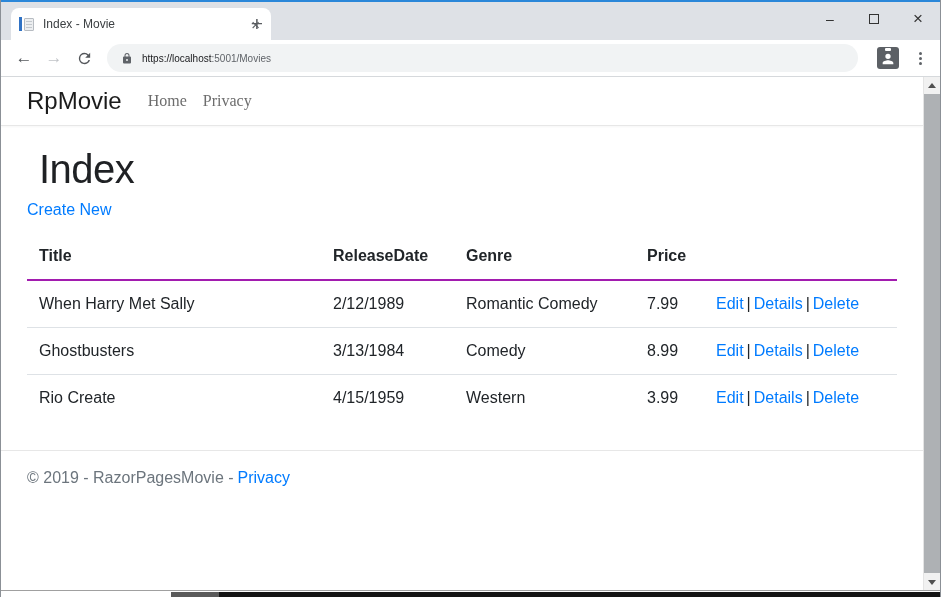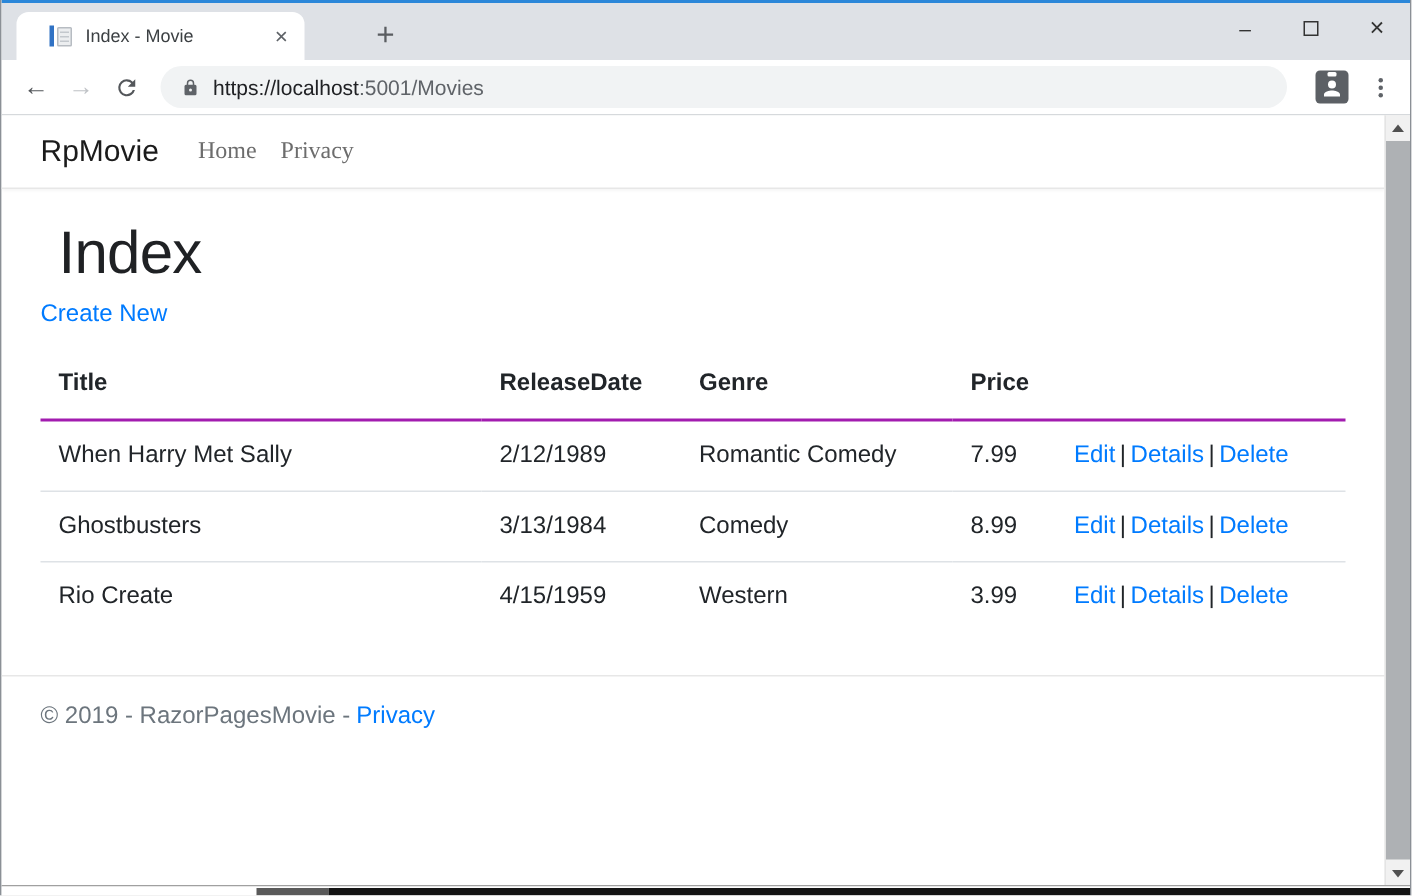--- a/index.html
+++ b/index.html
@@ -10,23 +10,23 @@
     position: relative; width: 941px; height: 597px; background: #fff;
     border-left: 1px solid #8b9096; border-right: 1px solid #8b9096;
     overflow: hidden;
   }
 
   
   .top-accent { height: 2px; background: #2b87d9; }
   .tabbar { position: relative; height: 38px; background: #dee1e6; }
 
   .tab {
-    position: absolute; left: 10px; top: 6px; width: 192px; height: 32px;
+    position: absolute; left: 10px; top: 6px; width: 260px; height: 32px;
     background: #fff; border-radius: 8px 8px 0 0;
-    display: flex; align-items: center; padding: 0 8px 0 22px; cursor: default;
+    display: flex; align-items: center; padding: 0 8px 0 8px; cursor: default;
   }
   .favicon { position: relative; width: 16px; height: 16px; margin-right: 8px; flex: 0 0 auto; }
   .favicon .bar { position: absolute; left: 0; top: 1px; width: 3px; height: 14px; background: #3072c4; }
   .favicon .doc { position: absolute; left: 5px; top: 2px; width: 10px; height: 13px; background: #eceef0; border: 1px solid #b7bcc2; border-radius: 1px; }
   .favicon .doc i { display: block; height: 1px; background: #c3c8cd; margin: 2px 1px 0 1px; }
   .tab-title { font-size: 12px; color: #3c4043; flex: 1; white-space: nowrap; overflow: hidden; }
   .tab-close { font-size: 15px; color: #5f6368; padding: 0 3px; cursor: pointer; }
   .newtab { position: absolute; left: 242px; top: 8px; width: 28px; height: 28px; font-size: 21px; font-weight: 300;
     color: #5a5d61; display: flex; align-items: center; justify-content: center; cursor: pointer; }
 
@@ -42,21 +42,21 @@
   }
   .nav-icon { width: 30px; text-align: center; font-size: 17px; color: #54575b; cursor: pointer; }
   .nav-icon.disabled { color: #c0c3c7; cursor: default; }
   .nav-icon svg { vertical-align: middle; }
 
   .omnibox {
     flex: 1; height: 28px; background: #f1f3f4; border-radius: 14px;
     margin: 0 10px 0 8px; display: flex; align-items: center; padding: 0 14px; cursor: text;
   }
   .omnibox .lock { margin-right: 9px; display: flex; }
-  .url { font-size: 14px; white-space: nowrap; }
+  .url { font-size: 10px; white-space: nowrap; }
   .url .host { color: #202124; }
   .url .rest { color: #5f6368; }
 
   .profile-btn { width: 22px; height: 22px; background: #5c6065; border-radius: 3px; position: relative; margin: 0 9px; cursor: pointer; flex: 0 0 auto; }
   .profile-btn .clip { position: absolute; top: 1px; left: 8px; width: 6px; height: 3px; background: #fff; border-radius: 1px; }
   .profile-btn svg { position: absolute; left: 3px; top: 4px; }
   .menu-btn { width: 24px; display: flex; flex-direction: column; align-items: center; gap: 2px; cursor: pointer; padding: 4px 0; }
   .menu-btn b { width: 3px; height: 3px; border-radius: 50%; background: #5f6368; }
 
   
@@ -68,21 +68,21 @@
   .tri-up { width: 0; height: 0; border-left: 4px solid transparent; border-right: 4px solid transparent; border-bottom: 5px solid #505050; }
   .tri-down { width: 0; height: 0; border-left: 4px solid transparent; border-right: 4px solid transparent; border-top: 5px solid #505050; }
   .sb-track { flex: 1; position: relative; }
   .sb-thumb { position: absolute; left: 0; right: 0; top: 1px; bottom: 1px; background: #aeb1b4; cursor: grab; }
 
   
   .navbar {
     height: 49px; display: flex; align-items: center; padding: 0 26px;
     border-bottom: 1px solid #e7e7e7; box-shadow: 0 1px 2px rgba(0,0,0,.04); background: #fff;
   }
-  .brand { font-size: 20px; color: #1b1b1b; margin-right: 18px; text-decoration: none; cursor: pointer; }
+  .brand { font-size: 24px; color: #1b1b1b; margin-right: 18px; text-decoration: none; cursor: pointer; }
   .nav-link { font-size: 16px; color: #6d6d6d; padding: 0 8px; text-decoration: none; cursor: pointer; font-family: Liberation Serif, serif; }
 
   .main { padding: 0 26px; }
   h1.page-title { font-size: 40px; font-weight: 500; color: #1f2124; margin: 21px 12px 9px; letter-spacing: -0.5px; }
   .create-link { display: inline-block; font-size: 16px; color: #007bff; text-decoration: none; margin-bottom: 14px; cursor: pointer; }
 
   table.movies { width: 100%; border-collapse: collapse; font-size: 16px; color: #212529; }
   .movies th { text-align: left; font-weight: 700; padding: 12px; line-height: 22px; border-bottom: 2px solid #a21caf; }
   .movies td { padding: 12px; line-height: 22px; border-top: 1px solid #dee2e6; }
   .movies a { color: #007bff; text-decoration: none; cursor: pointer; }

